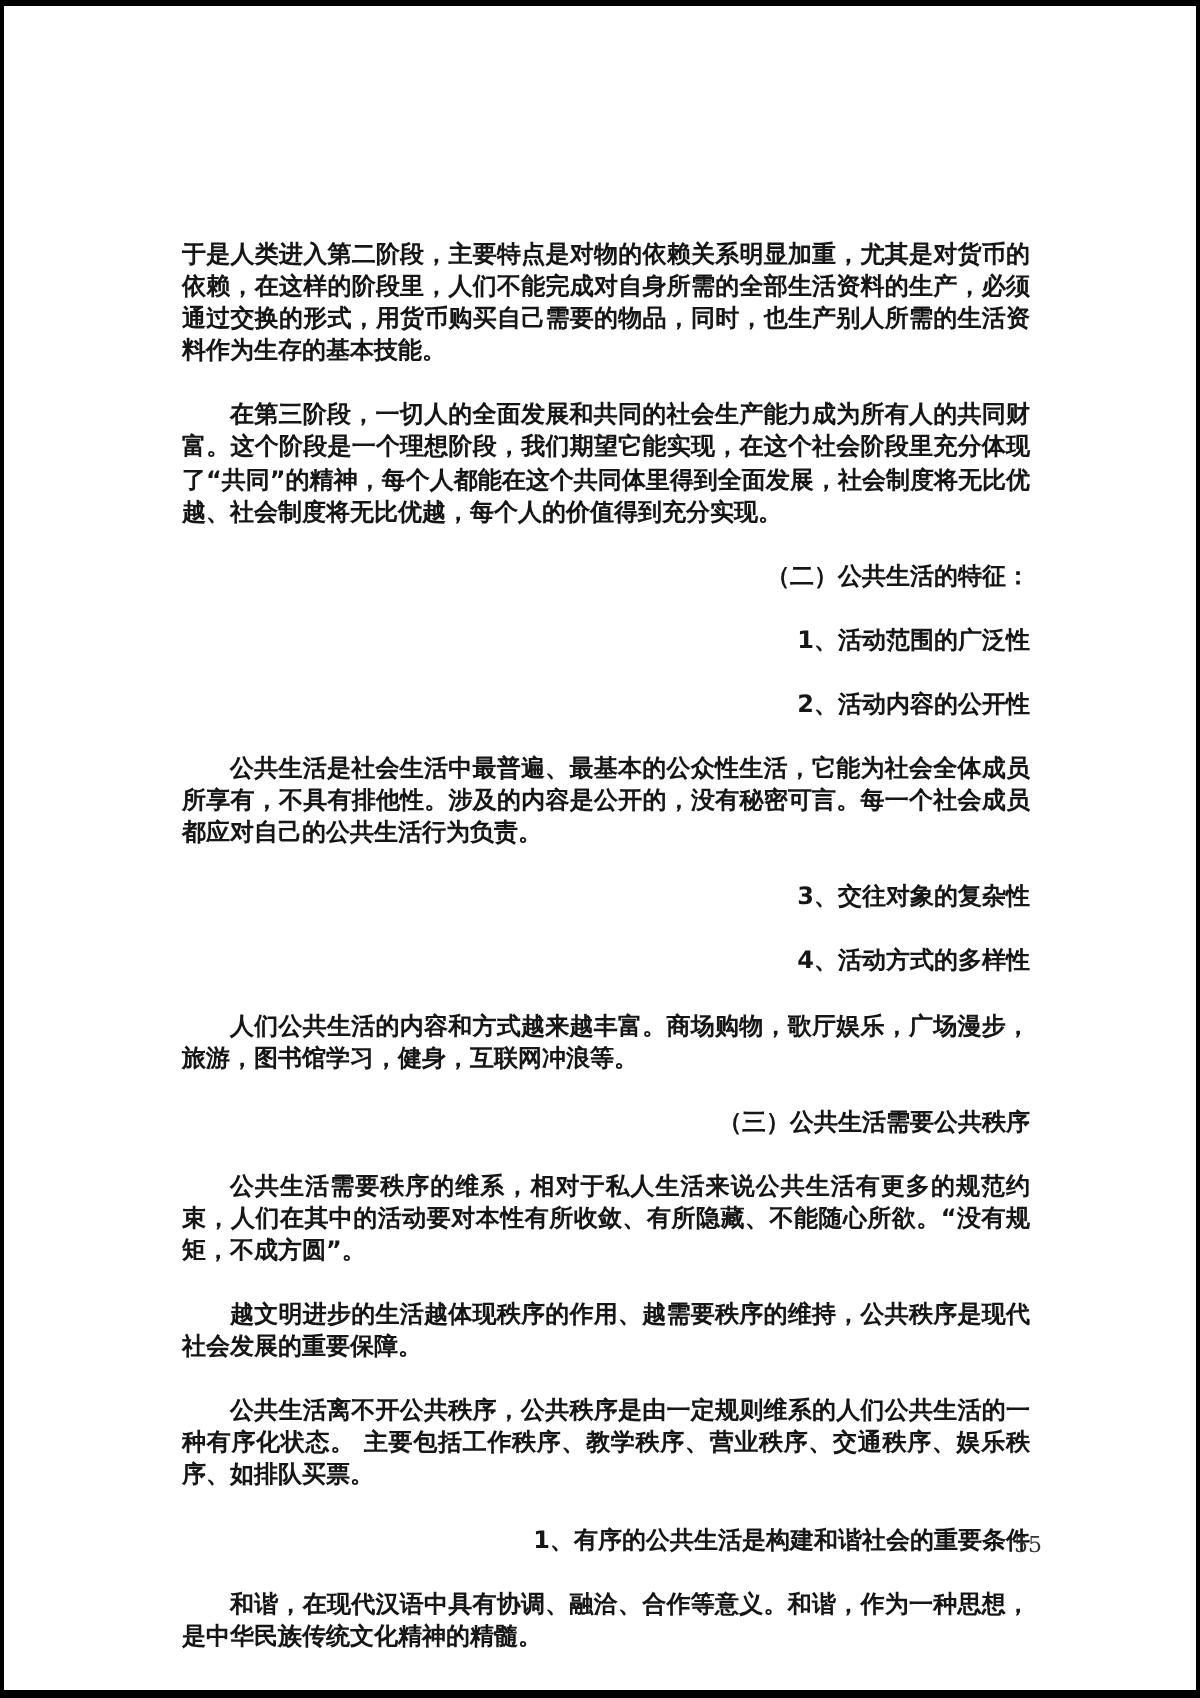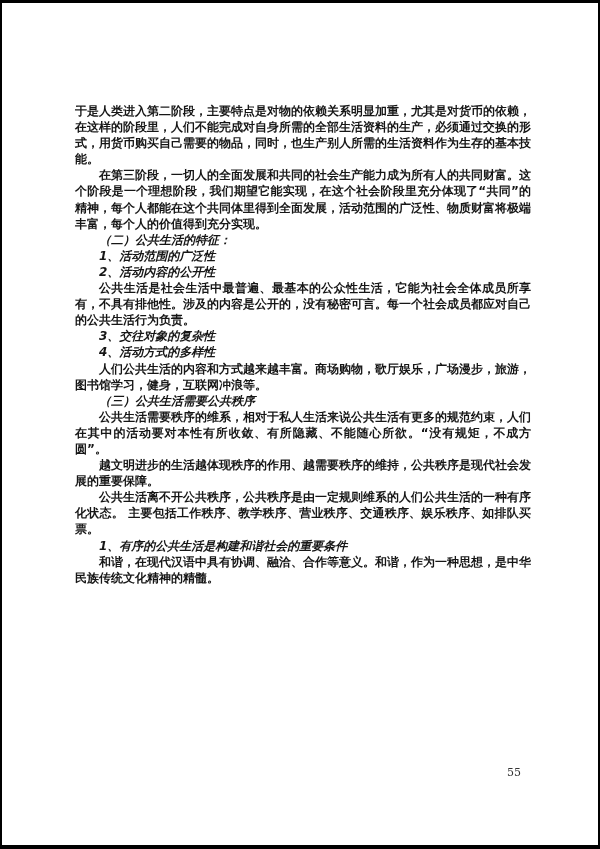--- a/index.html
+++ b/index.html
@@ -21,42 +21,42 @@
     left: 73px;
     top: 100px;
     width: 456px;
     font-size: 12px;
     line-height: 16.1px;
     font-weight: 600;
     color: #161616;
     text-align: justify;
     letter-spacing: 0;
   }
-  .para { margin: 0; padding: 0; }
+  .para { margin: 16px; padding: 0; }
   .para.indent { text-indent: 2em; }
-  .para.heading { text-align: left; font-style: italic; }
+  .para.heading { text-align: right; }
   .page-number {
     position: absolute;
     left: 505px;
     top: 764px;
     width: 24px;
     font-size: 11px;
     line-height: 12px;
     font-weight: 400;
     color: #333;
     font-family: "DejaVu Serif", serif;
   }
 </style>
 </head>
 <body>
 
 <div class="page">
   <div class="text-block">
       <p class="para">于是人类进入第二阶段，主要特点是对物的依赖关系明显加重，尤其是对货币的依赖，在这样的阶段里，人们不能完成对自身所需的全部生活资料的生产，必须通过交换的形式，用货币购买自己需要的物品，同时，也生产别人所需的生活资料作为生存的基本技能。</p>
-      <p class="para indent">在第三阶段，一切人的全面发展和共同的社会生产能力成为所有人的共同财富。这个阶段是一个理想阶段，我们期望它能实现，在这个社会阶段里充分体现了“共同”的精神，每个人都能在这个共同体里得到全面发展，活动范围的广泛性、物质财富将极端丰富，每个人的价值得到充分实现。</p>
+      <p class="para indent">在第三阶段，一切人的全面发展和共同的社会生产能力成为所有人的共同财富。这个阶段是一个理想阶段，我们期望它能实现，在这个社会阶段里充分体现了“共同”的精神，每个人都能在这个共同体里得到全面发展，社会制度将无比优越、社会制度将无比优越，每个人的价值得到充分实现。</p>
       <p class="para indent heading">（二）公共生活的特征：</p>
       <p class="para indent heading">1、活动范围的广泛性</p>
       <p class="para indent heading">2、活动内容的公开性</p>
       <p class="para indent">公共生活是社会生活中最普遍、最基本的公众性生活，它能为社会全体成员所享有，不具有排他性。涉及的内容是公开的，没有秘密可言。每一个社会成员都应对自己的公共生活行为负责。</p>
       <p class="para indent heading">3、交往对象的复杂性</p>
       <p class="para indent heading">4、活动方式的多样性</p>
       <p class="para indent">人们公共生活的内容和方式越来越丰富。商场购物，歌厅娱乐，广场漫步，旅游，图书馆学习，健身，互联网冲浪等。</p>
       <p class="para indent heading">（三）公共生活需要公共秩序</p>
       <p class="para indent">公共生活需要秩序的维系，相对于私人生活来说公共生活有更多的规范约束，人们在其中的活动要对本性有所收敛、有所隐藏、不能随心所欲。“没有规矩，不成方圆”。</p>
       <p class="para indent">越文明进步的生活越体现秩序的作用、越需要秩序的维持，公共秩序是现代社会发展的重要保障。</p>

